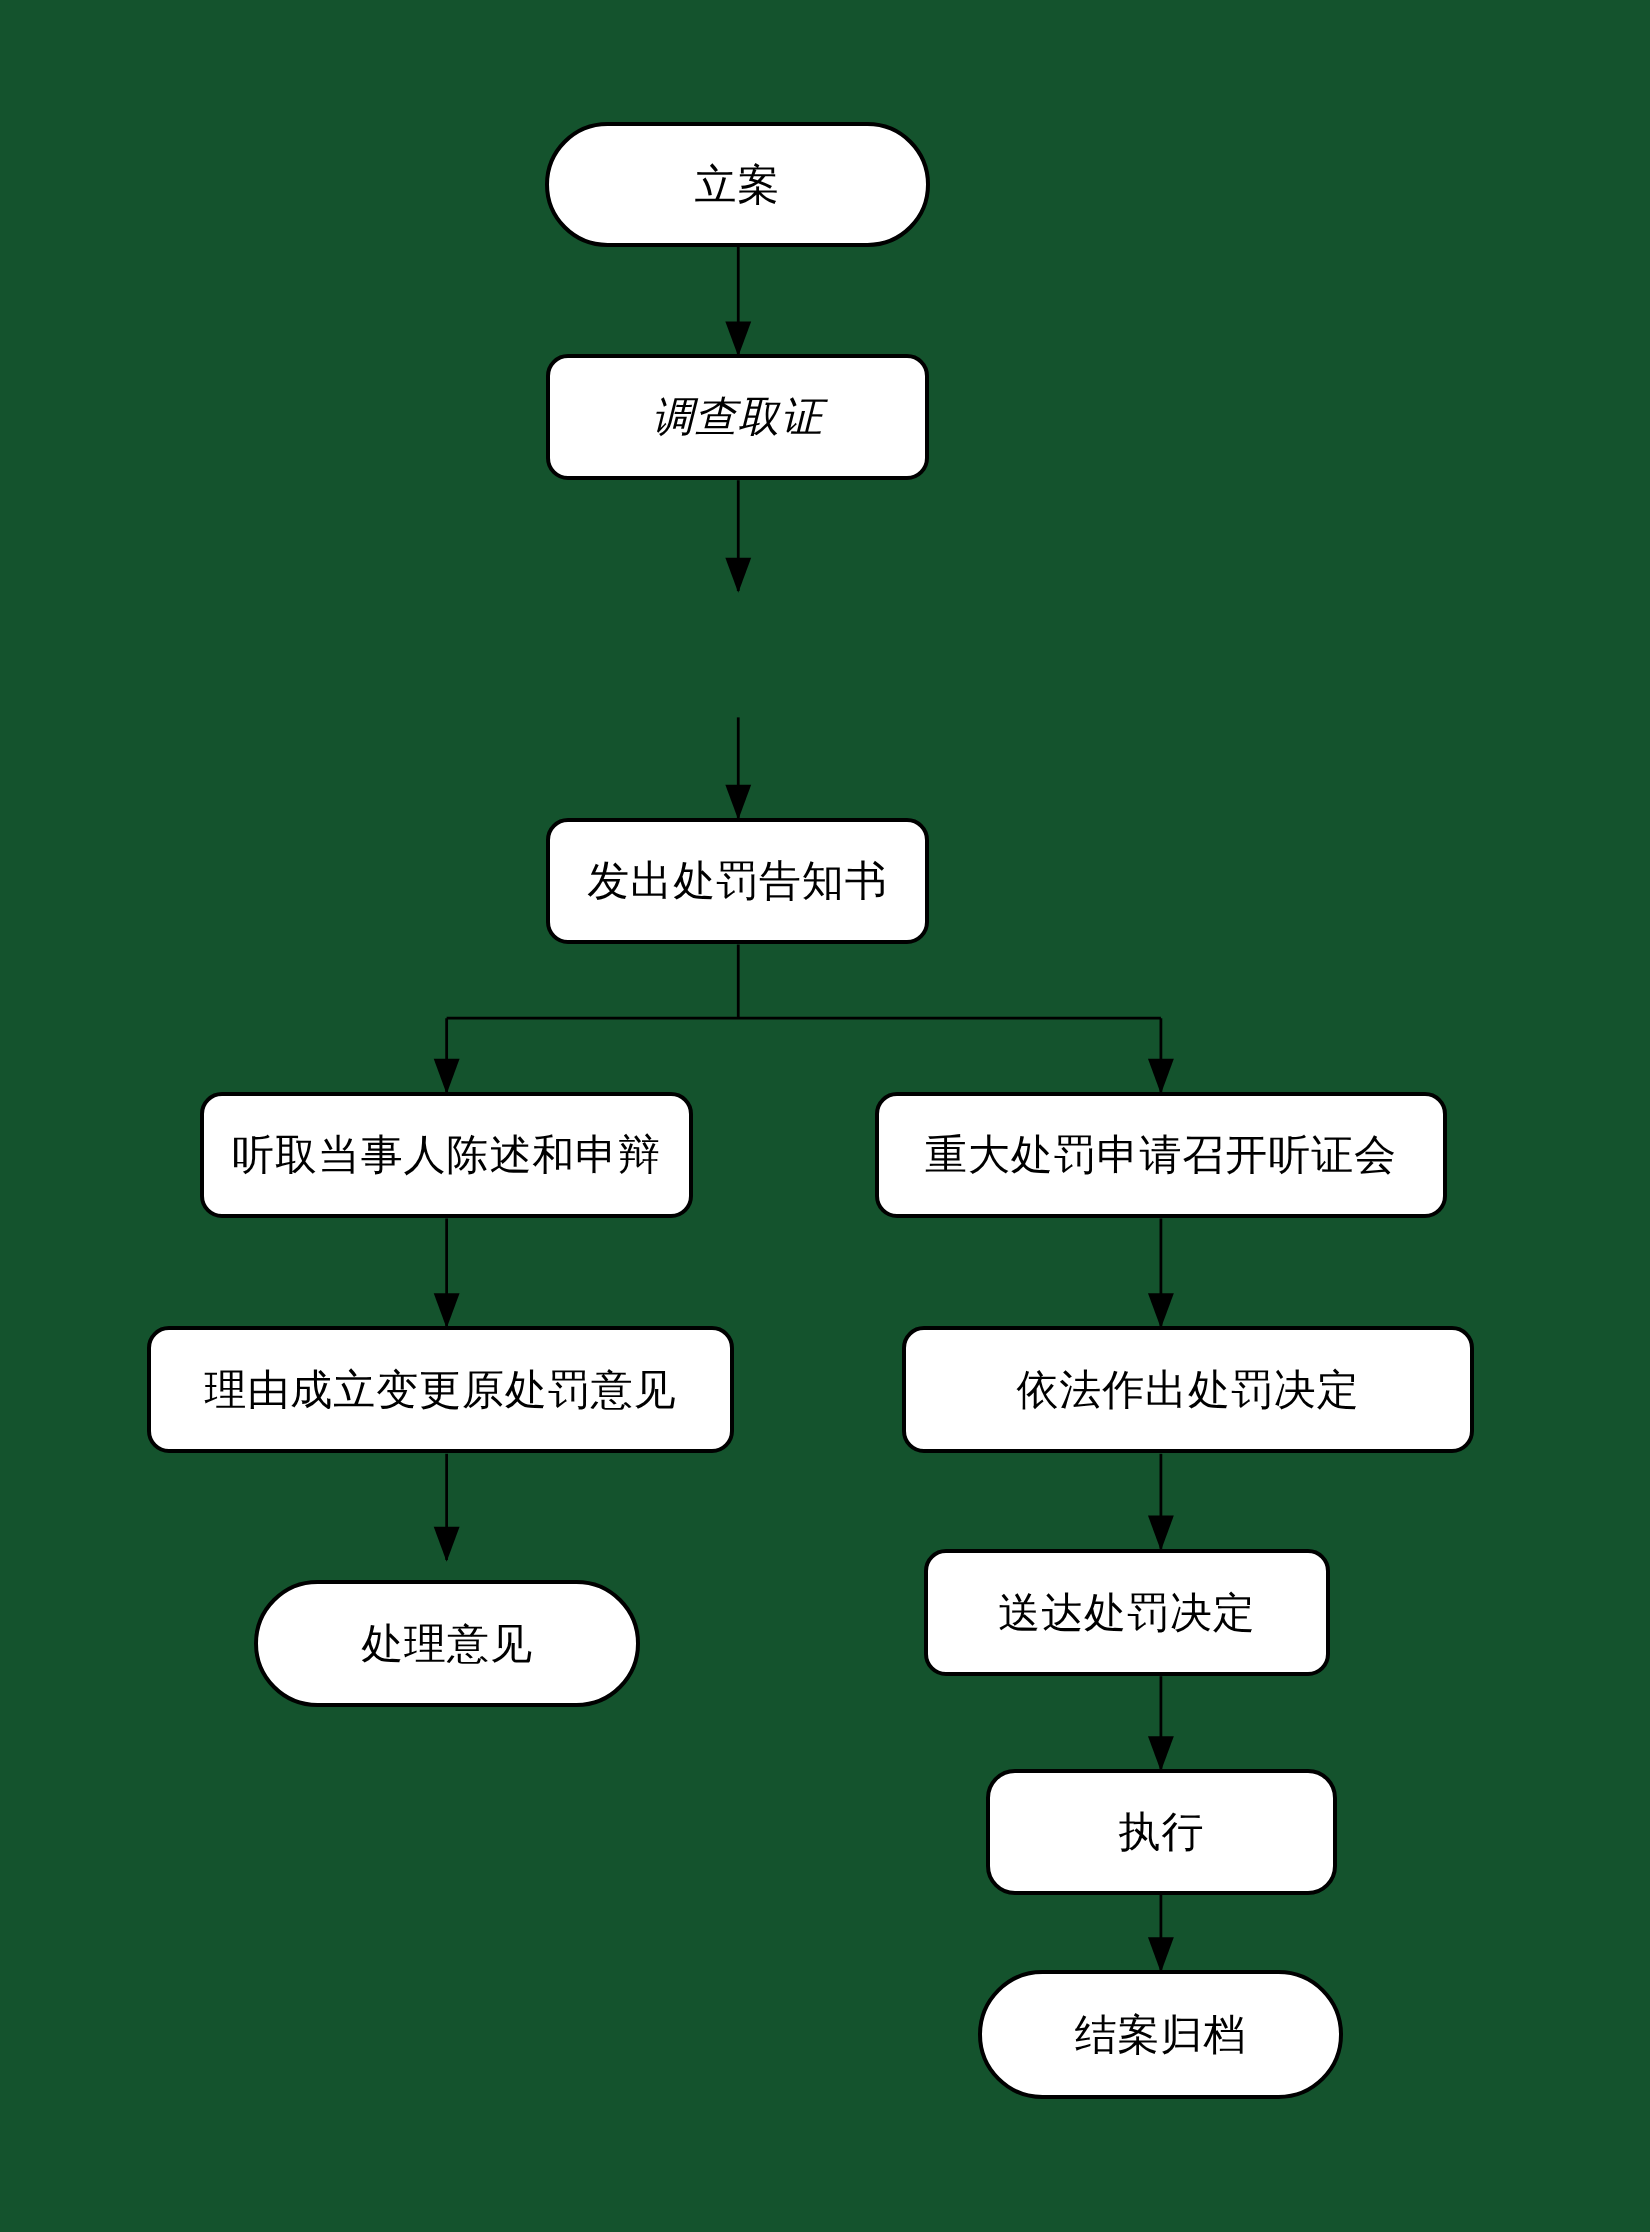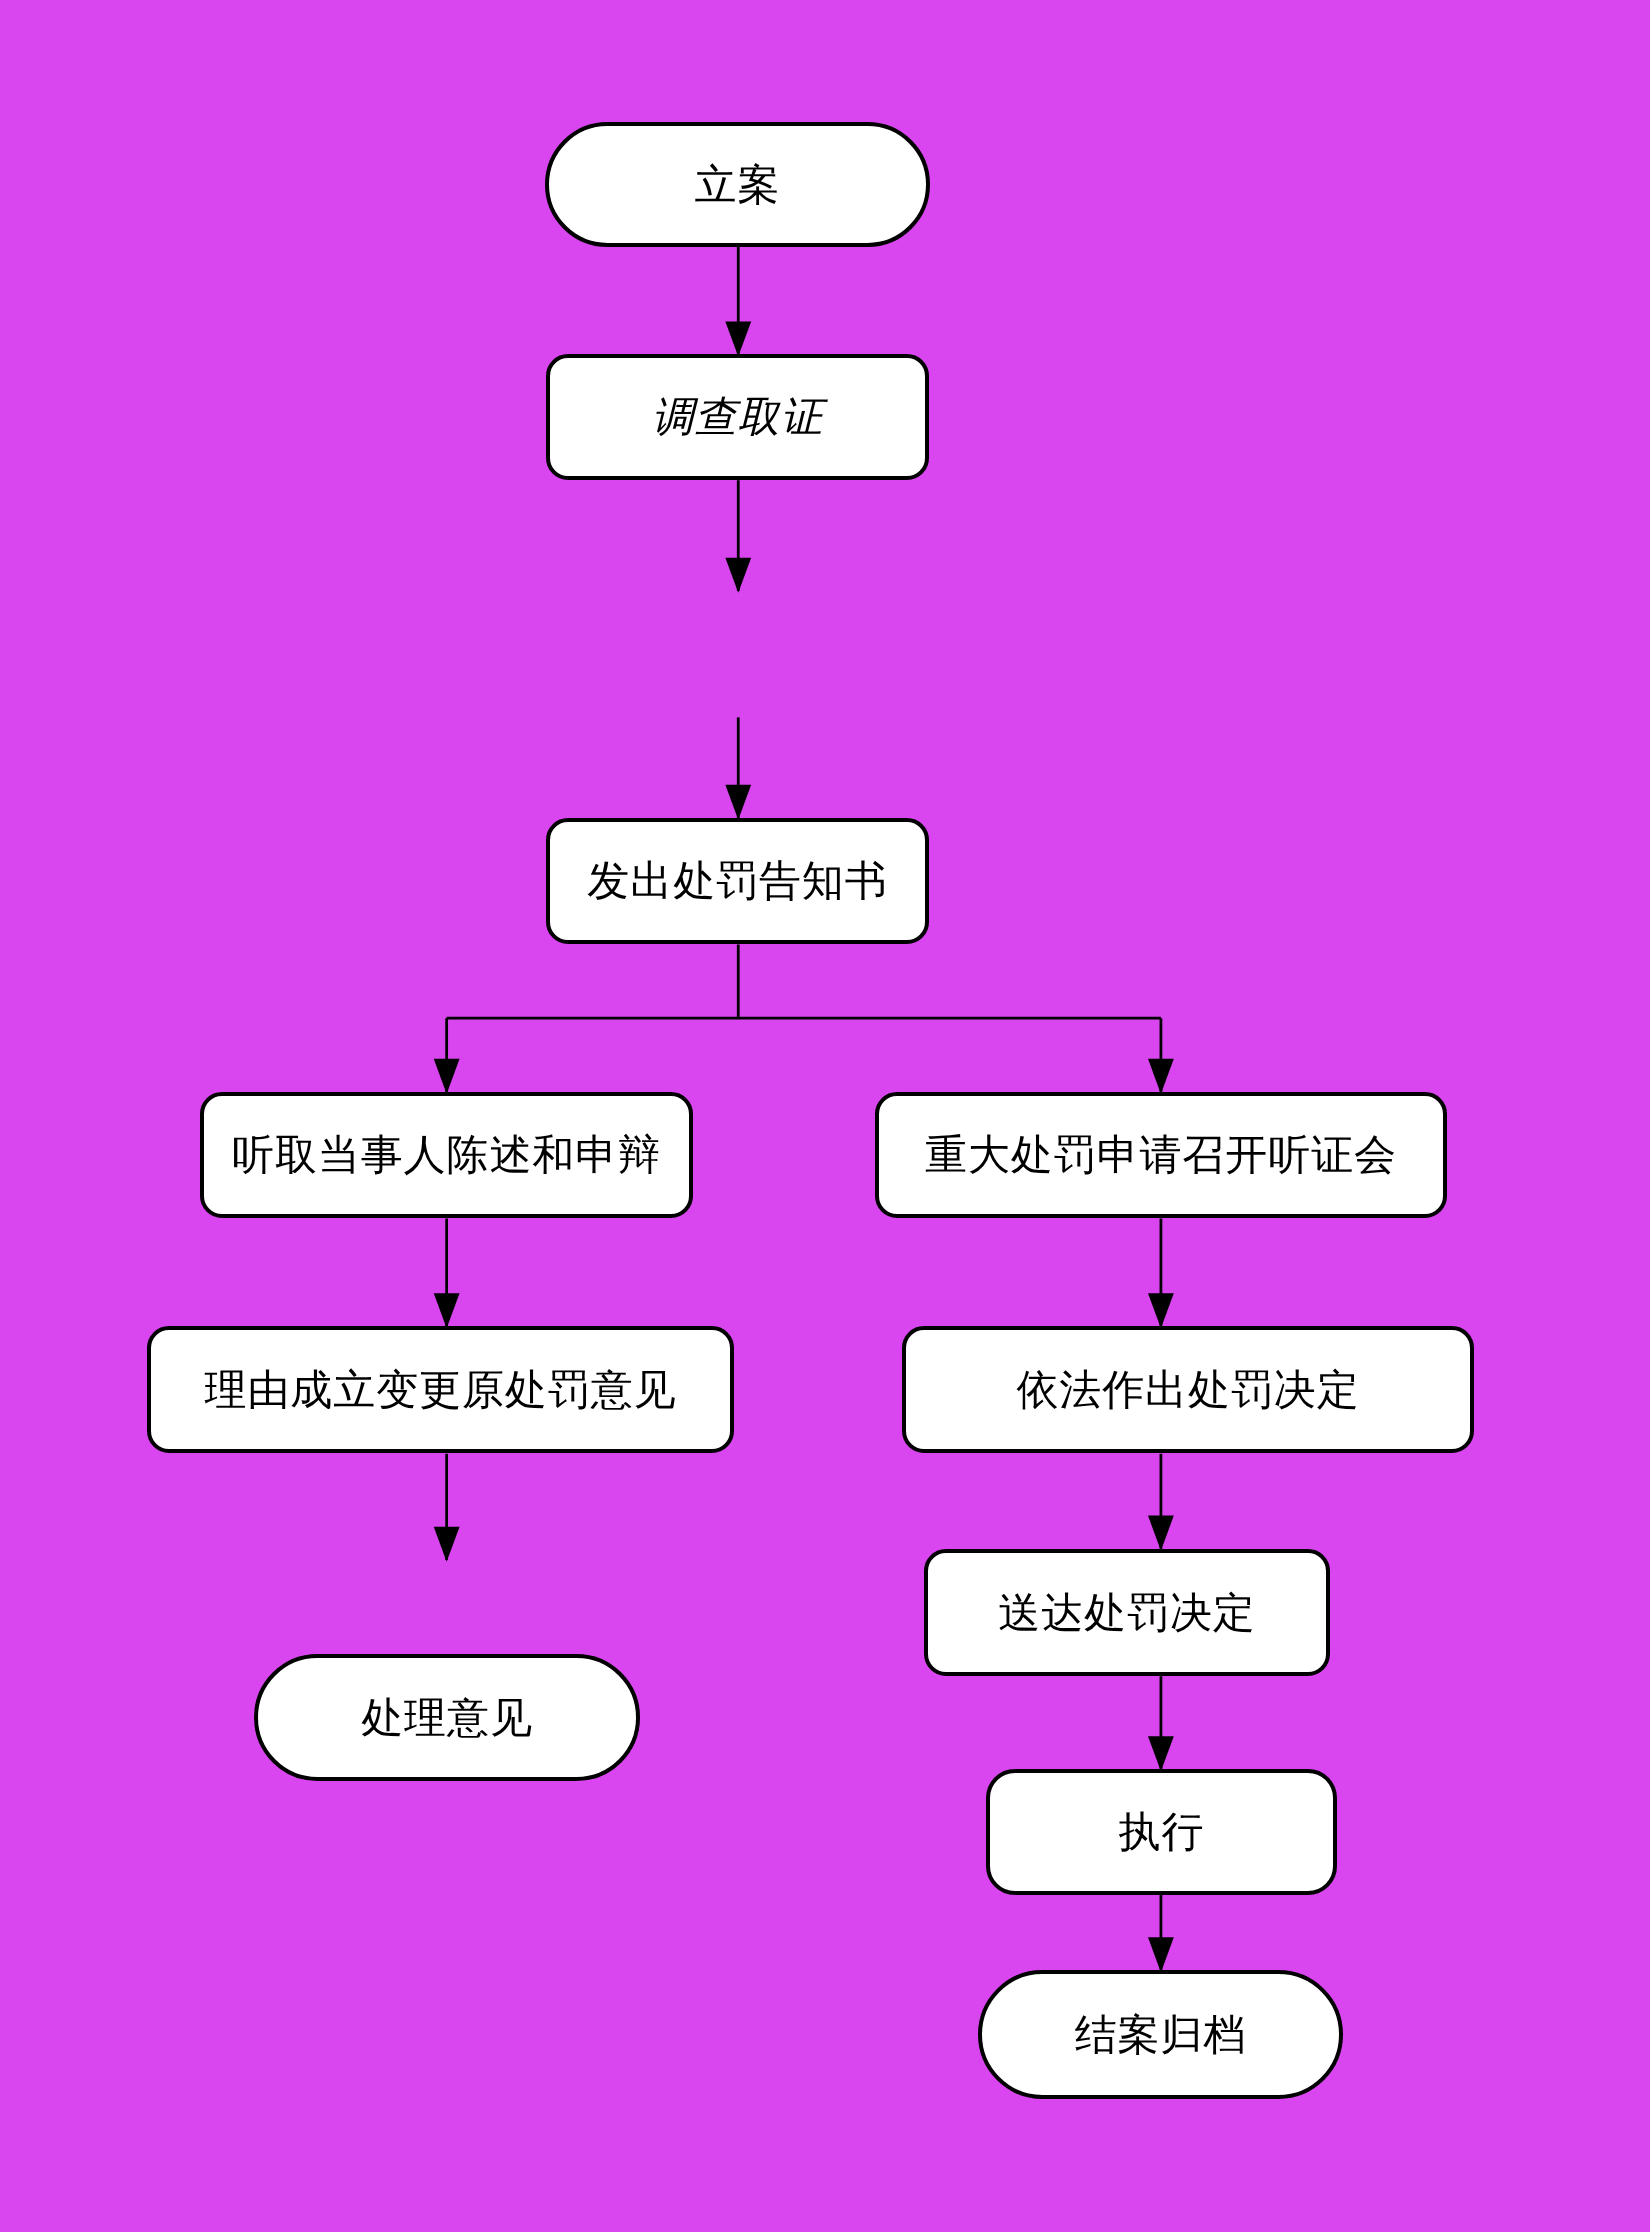--- a/index.html
+++ b/index.html
@@ -4,21 +4,21 @@
 <style>
   html, body {
     margin: 0;
     padding: 0;
     background: #ffffff;
   }
   .canvas {
     position: relative;
     width: 1650px;
     height: 2233px;
-    background: #d946ef;
+    background: #14532d;
     overflow: hidden;
     font-family: "Liberation Serif", "DejaVu Serif", serif;
   }
   .connectors {
     position: absolute;
     left: 0;
     top: 0;
     width: 1650px;
     height: 2233px;
   }
@@ -41,21 +41,21 @@
 
   
   .n-start   { left: 545px; top: 122px;  width: 385px; height: 125px; }
   .n-invest  { left: 546px; top: 354px;  width: 383px; height: 126px; font-style: italic; }
   .n-draft   { left: 546px; top: 591px;  width: 383px; height: 126px; }
   .n-notice  { left: 546px; top: 818px;  width: 383px; height: 126px; }
 
   
   .n-hear    { left: 200px; top: 1092px; width: 493px; height: 126px; }
   .n-change  { left: 147px; top: 1326px; width: 587px; height: 127px; }
-  .n-opinion { left: 254px; top: 1654px; width: 386px; height: 127px; }
+  .n-opinion { left: 254px; top: 1580px; width: 386px; height: 127px; }
 
   
   .n-hearing { left: 875px;  top: 1092px; width: 572px; height: 126px; }
   .n-decide  { left: 875px;  top: 1326px; width: 572px; height: 127px; margin-left: 27px; }
   .n-deliver { left: 916px; top: 1549px; width: 406px; height: 127px; margin-left: 8px; }
   .n-execute { left: 986px; top: 1769px; width: 351px; height: 126px; border-radius: 29px; }
   .n-archive { left: 978px; top: 1970px; width: 365px; height: 129px; }
 </style>
 </head>
 <body>

